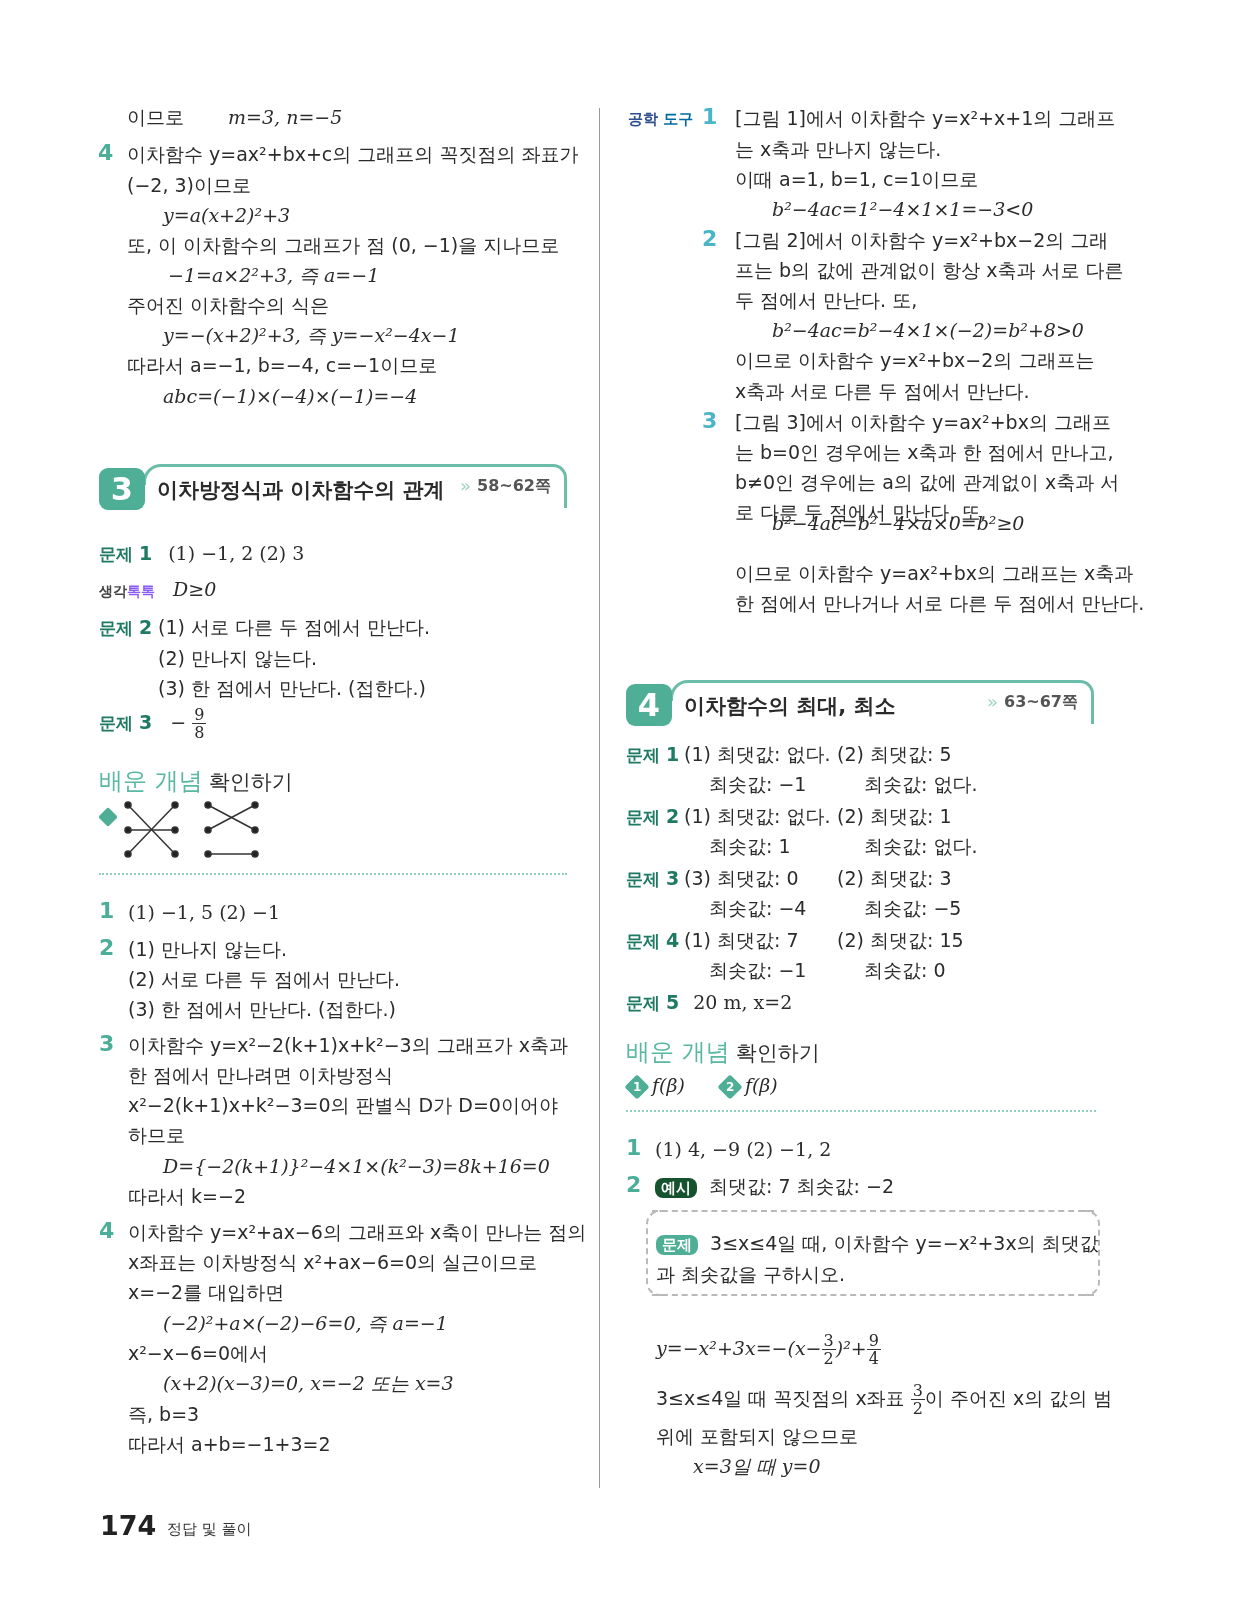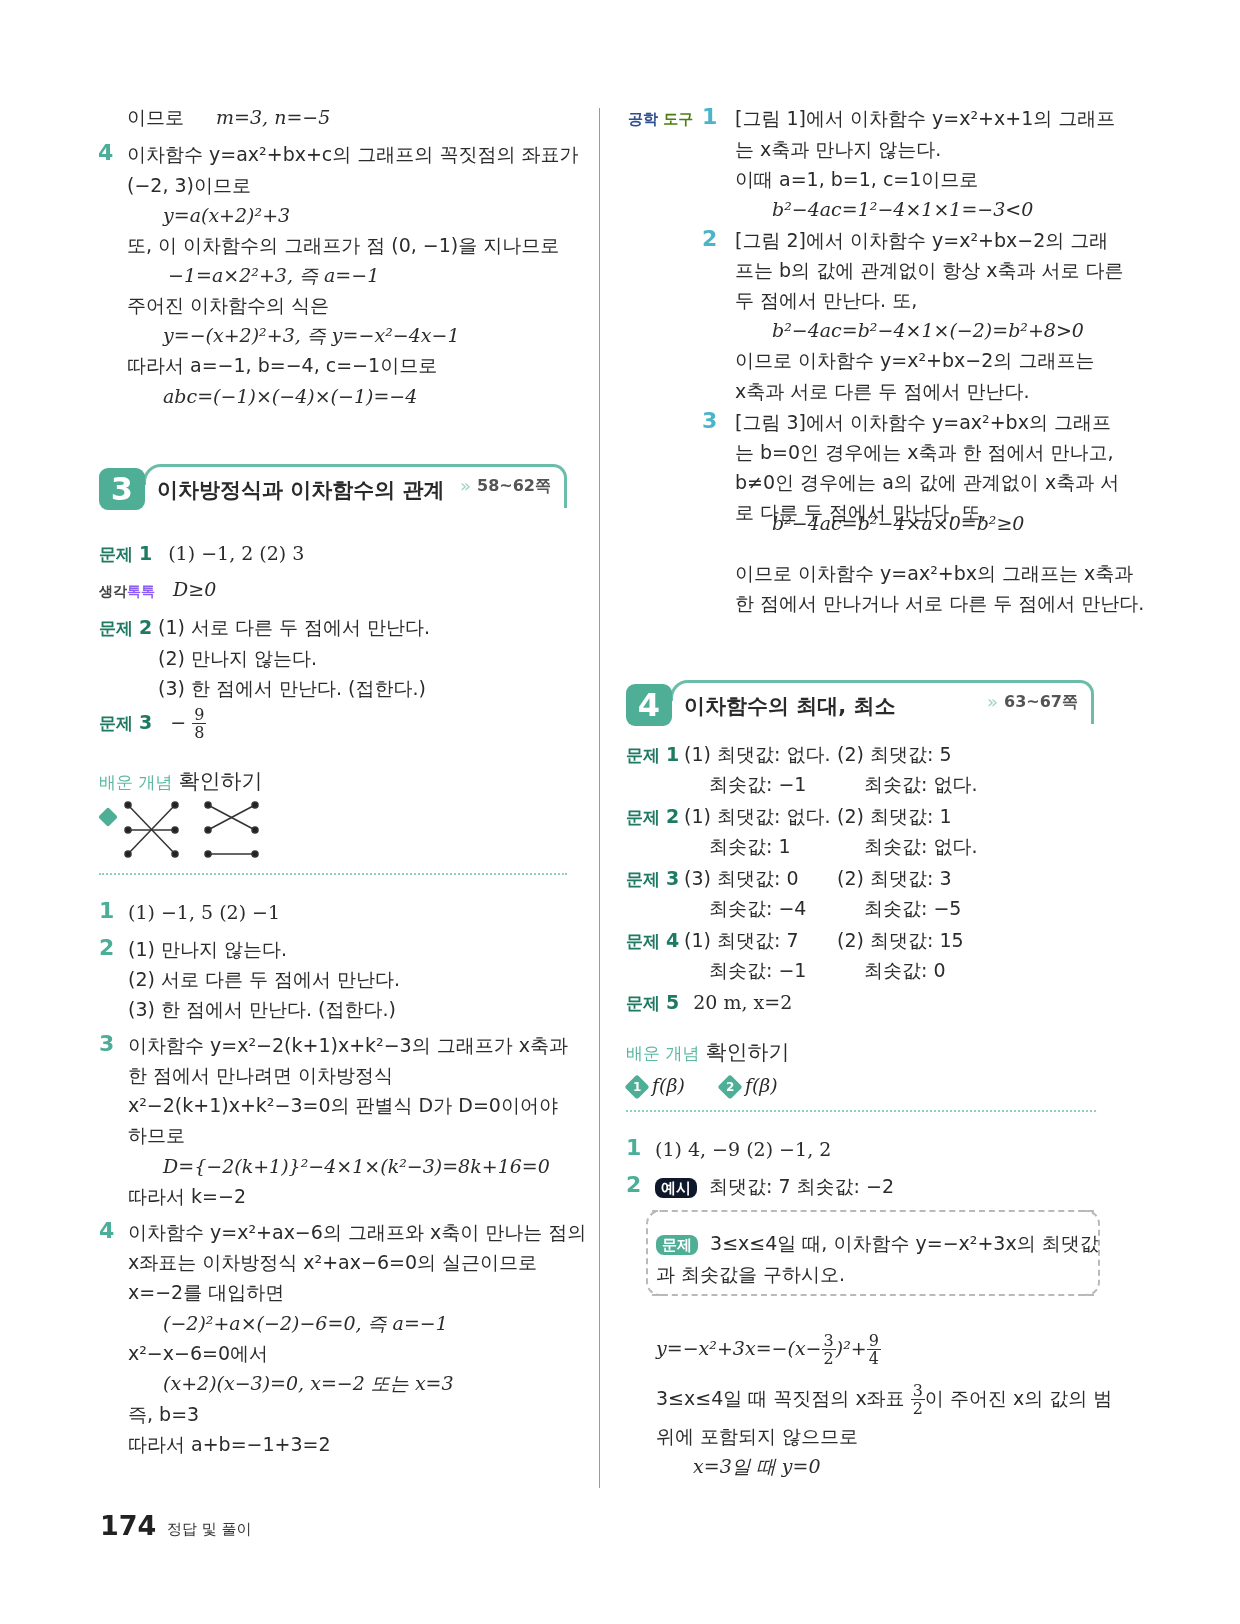--- a/index.html
+++ b/index.html
@@ -13,49 +13,49 @@
   .q-label { color: #1f7a63; font-weight: bold; font-size: 17px; }
   .q-label b { font-size: 19px; }
   .divider-v { position: absolute; left: 599px; top: 108px; width: 1px; height: 1380px; background: #9a9a9a; }
   .sec-head { position: absolute; height: 54px; }
   .sec-num { position: absolute; left: 0; top: 4px; width: 46px; height: 42px; background: #4fae96; border-radius: 9px; color: #fff; font-weight: bold; font-size: 32px; text-align: center; line-height: 42px; }
   .sec-frame { position: absolute; left: 44px; top: 0; right: 0; height: 44px; border-top: 3px solid #6bbca8; border-right: 3px solid #6bbca8; border-top-left-radius: 18px; border-top-right-radius: 14px; border-left: 3px solid #6bbca8; border-bottom: none; }
   .sec-frame::after { content: ""; position: absolute; left: -3px; top: 18px; width: 3px; height: 30px; background: #fff; }
   .sec-title { position: absolute; left: 58px; top: 12px; font-weight: bold; font-size: 21px; color: #2a2a2a; }
   .sec-pages { position: absolute; right: 16px; top: 12px; font-weight: bold; font-size: 16px; color: #555; }
   .sec-arrow { position: absolute; right: 96px; top: 11px; color: #9fd3c5; font-size: 18px; }
-  .concept { color: #5ab7a1; font-size: 17px; }
+  .concept { color: #5ab7a1; font-size: 24px; }
   .concept-b { color: #2b2b2b; font-size: 21px; }
   .dotted { position: absolute; border-top: 2px dotted #8fcfbf; height: 0; }
   .badge { display: inline-block; color: #fff; border-radius: 8px; padding: 0 6px; font-size: 15px; line-height: 20px; font-weight: bold; }
-  .badge-gray { background: #0f172a; }
+  .badge-gray { background: #14532d; }
   .badge-teal { background: #4fae96; }
   .dash-box { position: absolute; border: 2px dashed #b9b9b9; border-left: none; border-right: none; }
   .dash-box::before, .dash-box::after { content: ""; position: absolute; top: -2px; bottom: -2px; width: 16px; border: 2px dashed #b9b9b9; }
   .dash-box::before { left: -6px; border-right: none; border-radius: 14px 0 0 14px; }
   .dash-box::after { right: -6px; border-left: none; border-radius: 0 14px 14px 0; }
   .frac { display: inline-block; vertical-align: middle; text-align: center; font-family: "DejaVu Serif", "Liberation Serif", serif; font-size: 16px; line-height: 17px; }
   .frac .n { display: block; border-bottom: 1px solid #333; padding: 0 2px; }
   .frac .d { display: block; }
   .saeng { font-size: 14px; font-weight: bold; color: #444; }
   .saeng span { color: #8b5cf6; }
   .gonghak { font-weight: bold; font-size: 15px; color: #2f4f8f; }
-  .gonghak span { color: #4d7c0f; }
+  .gonghak span { color: #0369a1; }
   .footer-num { position: absolute; left: 100px; top: 1510px; font-weight: bold; font-size: 27px; color: #222; }
   .footer-text { position: absolute; left: 167px; top: 1520px; font-size: 15px; color: #333; }
   .diamond-icon { display: inline-block; width: 14px; height: 14px; background: #4fae96; transform: rotate(45deg); border-radius: 2px; vertical-align: middle; position: relative; }
   .circ-num { display: inline-block; width: 18px; height: 18px; background: #4fae96; color: #fff; font-size: 12px; font-weight: bold; text-align: center; line-height: 18px; transform: rotate(45deg); border-radius: 3px; margin-right: 6px; vertical-align: middle; }
   .circ-num > span { display: inline-block; transform: rotate(-45deg); }
 </style>
 </head>
 <body>
 
 <div class="line" style="left:127px;top:104px;">
   <span>이므로</span>
-  <span class="i" style="margin-left:26px;">m=3, n=−5</span>
+  <span class="i" style="margin-left:38px;">m=3, n=−5</span>
 </div>
 
 <div>
   <div class="line num-teal" style="left:98px;top:140px;">4</div>
   <div class="line" style="left:127px;top:141px;">이차함수 y=ax²+bx+c의 그래프의 꼭짓점의 좌표가</div>
   <div class="line" style="left:127px;top:172px;">(−2, 3)이므로</div>
   <div class="line i" style="left:163px;top:202px;">y=a(x+2)²+3</div>
   <div class="line" style="left:127px;top:232px;">또, 이 이차함수의 그래프가 점 (0, −1)을 지나므로</div>
   <div class="line i" style="left:168px;top:262px;">−1=a×2²+3, 즉 a=−1</div>
   <div class="line" style="left:127px;top:292px;">주어진 이차함수의 식은</div>

